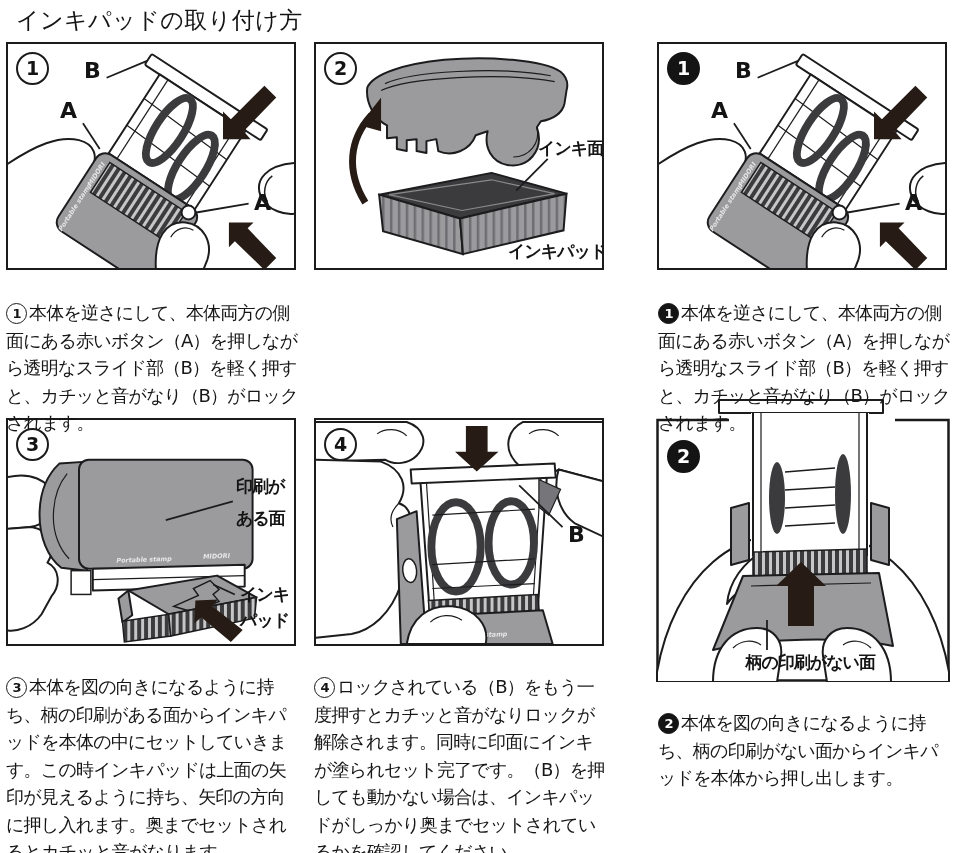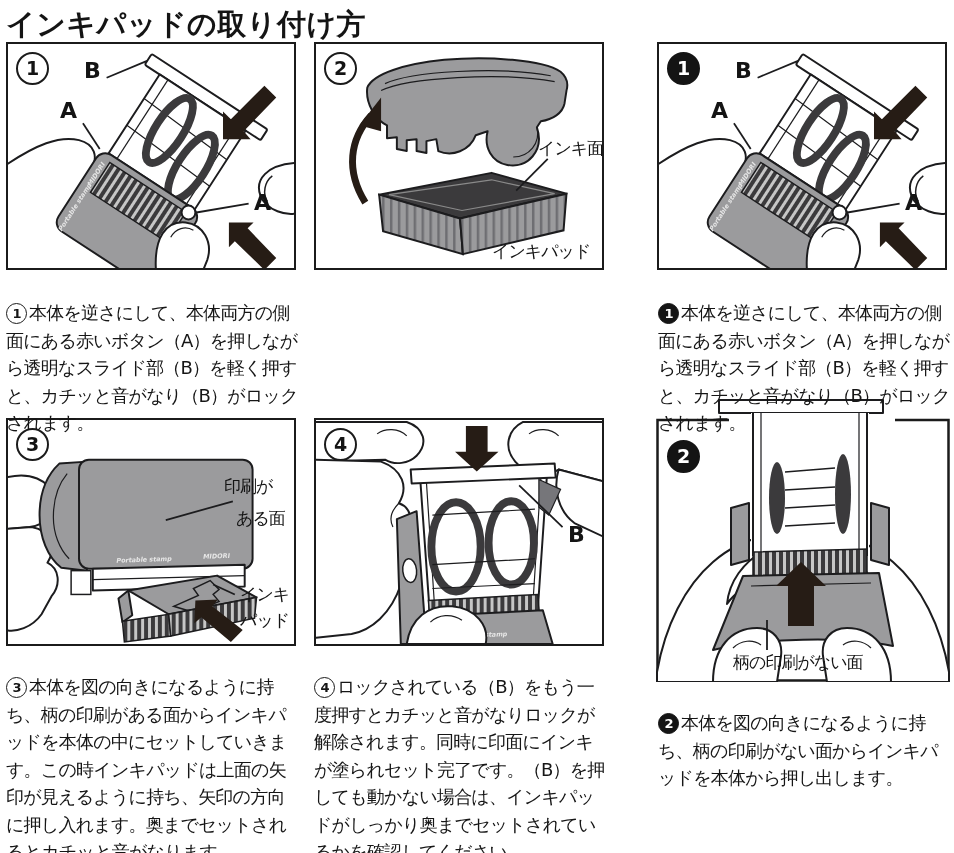--- a/index.html
+++ b/index.html
@@ -1,27 +1,27 @@
 <!DOCTYPE html>
 <html style="--line: #1c1c1e; --body_gray: #9b9b9d; --shade_gray: #77777b; --pad_dark: #3b3a3c; --arrow_black: #261c15; --text: #141414; --device_label: #e6e6e6;"><head>
 <meta charset="utf-8">
 <style>
   html,body{margin:0;padding:0;background:#fff;}
   .page{position:relative;width:954px;height:853px;background:#fff;overflow:hidden;
         font-family:"DejaVu Sans","Liberation Sans",sans-serif;color:var(--text,#141414);}
-  .sec-title{position:absolute;font-size:29px;font-weight:bold;letter-spacing:0.5px;white-space:nowrap;}
+  .sec-title{position:absolute;font-size:23px;font-weight:normal;letter-spacing:0.5px;white-space:nowrap;margin-left:10px;}
   .fig{position:absolute;width:286px;height:224px;border:2.5px solid #1b1b1b;background:#fff;overflow:hidden;}
   .fig.noborder{border:none;overflow:visible;width:291px;height:262px;}
   .fig svg.figcanvas-svg{position:absolute;left:0;top:0;}
   .figcontent{position:absolute;inset:0;}
   .fignum{position:absolute;left:8px;top:8px;width:29px;height:29px;border:2.2px solid #1b1b1b;border-radius:50%;
           background:#fff;font-size:19px;font-weight:bold;line-height:29px;text-align:center;z-index:5;}
   .fignum.filled{background:#141414;color:#fff;border-color:#141414;}
   .figlabel{position:absolute;font-weight:bold;font-size:22px;line-height:1;z-index:4;}
-  .figlabel.jp{font-weight:400;font-size:17px;letter-spacing:-1px;white-space:nowrap;}
+  .figlabel.jp{font-weight:700;font-size:17px;letter-spacing:-1px;white-space:nowrap;}
   .caption{position:absolute;width:294px;font-size:18px;line-height:27.5px;letter-spacing:-0.8px;
            text-align:left;color:#161616;}
   .marker{display:inline-block;width:19px;height:19px;border:1.6px solid #1b1b1b;border-radius:50%;
           font-size:13px;line-height:19px;text-align:center;font-weight:bold;margin-right:2px;
           position:relative;top:-1px;vertical-align:middle;}
   .marker.filled{background:#141414;color:#fff;border-color:#141414;}
   
   .s2{stroke:var(--line,#1c1c1e);stroke-width:2;fill:none;stroke-linejoin:round;}
   .s15{stroke:var(--line,#1c1c1e);stroke-width:1.5;fill:none;}
   .s12{stroke:var(--line,#1c1c1e);stroke-width:1.2;fill:none;}
@@ -107,21 +107,21 @@
       <polygon fill="none" stroke="#8a8a8a" stroke-width="1.2" points="74,152 178,137 242,151 148,168"></polygon>
       <polygon points="64,152 146,176 149,212 68,189" fill="url(#tray)" stroke="#1c1c1e" stroke-width="2"></polygon>
       <polygon points="146,176 254,151 251,188 149,212" fill="url(#tray)" stroke="#1c1c1e" stroke-width="2"></polygon>
 
       <path d="M50,160 C30,128 34,96 56,72" fill="none" stroke="#261c15" stroke-width="7"></path>
       <polygon class="ar" points="44,82 66,54 66,88"></polygon>
 
       <path class="ldr" d="M235,116 L203,148"></path>
     </svg>
     <span class="figlabel jp" style="left:222px;top:96px">インキ面</span>
-    <span class="figlabel jp" style="left:176px;top:199px">インキパッド</span>
+    <span class="figlabel jp" style="left:192px;top:199px">インキパッド</span>
     <span class="fignum">2</span>
   </div>
 
   <div class="fig" style="left:657px;top:42px">
       <div class="figcontent">
       <svg class="figcanvas-svg" width="286" height="224" viewBox="0 0 290 226" preserveAspectRatio="none">
 
         <path class="wh s2" d="M292,120 C262,122 250,137 256,153 C262,169 284,173 292,171 Z"></path>
         <path class="s15" d="M268,133 C260,139 258,151 263,159"></path>
 
@@ -182,21 +182,21 @@
       <path d="M168,188 L193,177 L188,170 L205,162 L214,171 L208,176 L214,183 L188,194 Z" fill="none" stroke="#1c1c1e" stroke-width="1.5"></path>
       <polygon class="gy s2" points="112,180 122,172 126,197 116,204"></polygon>
       <polygon points="116,203 163,196 165,218 118,224" fill="url(#hatch)" stroke="#1c1c1e" stroke-width="1.5"></polygon>
       <polygon points="163,196 252,179 250,200 165,218" fill="url(#hatch)" stroke="#1c1c1e" stroke-width="1.5"></polygon>
 
       <path class="ar" d="M226,224 L238,212 L207,188 L213,181 L190,182 L189,205 L196,199 Z"></path>
 
       <path class="ldr" d="M228,82 L160,101"></path>
       <path class="ldr" d="M230,176 L208,166"></path>
     </svg>
-    <span class="figlabel jp" style="left:216px;top:58px">印刷が</span>
+    <span class="figlabel jp" style="left:228px;top:58px">印刷が</span>
     <span class="figlabel jp" style="left:228px;top:90px">ある面</span>
     <span class="figlabel jp" style="left:232px;top:166px">インキ</span>
     <span class="figlabel jp" style="left:232px;top:192px">パッド</span>
     <span class="fignum">3</span>
   </div>
 
   <div class="fig" style="left:314px;top:418px">
     <svg class="figcanvas-svg" width="286" height="224" viewBox="0 0 290 226" preserveAspectRatio="none">
 
       <path class="wh s2" d="M-2,2 L92,2 C110,8 114,24 102,36 C94,44 80,46 70,40 L-2,42 Z"></path>
@@ -265,21 +265,21 @@
 
       <path class="wh s2" d="M58,292 C58,258 76,238 102,238 C118,238 128,250 126,266 L122,292 Z"></path>
       <path class="s12" d="M78,258 C86,250 98,249 106,255"></path>
       <path class="wh s2" d="M236,292 C236,258 218,238 192,238 C176,238 166,250 168,266 L172,292 Z"></path>
       <path class="s12" d="M216,258 C208,250 196,249 188,255"></path>
 
       <path class="ar" d="M133,236 L159,236 L159,196 L171,196 L146,172 L121,196 L133,196 Z"></path>
 
       <path class="ldr" d="M112,230 L112,260"></path>
     </svg>
-    <span class="figlabel jp" style="left:76px;top:236px;width:142px;text-align:left">柄の印刷がない面</span>
+    <span class="figlabel jp" style="left:76px;top:236px;width:142px;text-align:right">柄の印刷がない面</span>
     <span class="fignum filled" style="left:10px;top:22px">2</span>
   </div>
 
   <p class="caption" style="left:6px;top:281px"><span class="marker">1</span><span>本体を逆さにして、本体両方の側面にある赤いボタン（A）を押しながら透明なスライド部（B）を軽く押すと、カチッと音がなり（B）がロックされます。</span></p>
 
 
   <p class="caption" style="left:658px;top:281px"><span class="marker filled">1</span><span>本体を逆さにして、本体両方の側面にある赤いボタン（A）を押しながら透明なスライド部（B）を軽く押すと、カチッと音がなり（B）がロックされます。</span></p>
 
   <p class="caption" style="left:6px;top:655px"><span class="marker">3</span><span>本体を図の向きになるように持ち、柄の印刷がある面からインキパッドを本体の中にセットしていきます。この時インキパッドは上面の矢印が見えるように持ち、矢印の方向に押し入れます。奥までセットされるとカチッと音がなります。</span></p>
 

